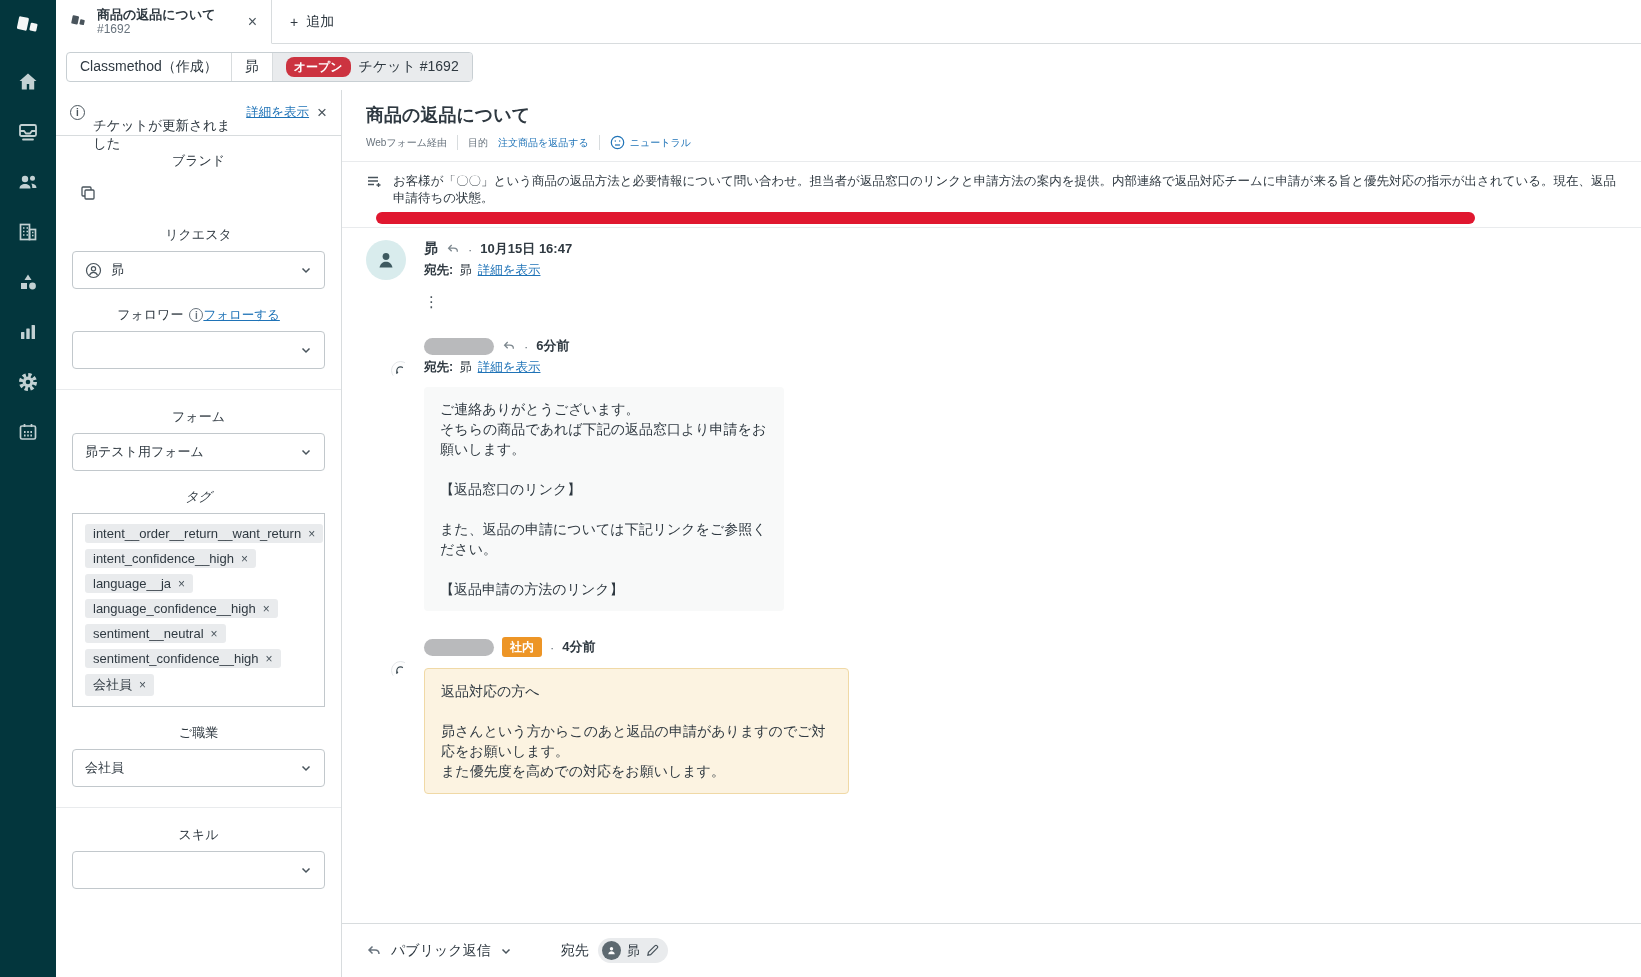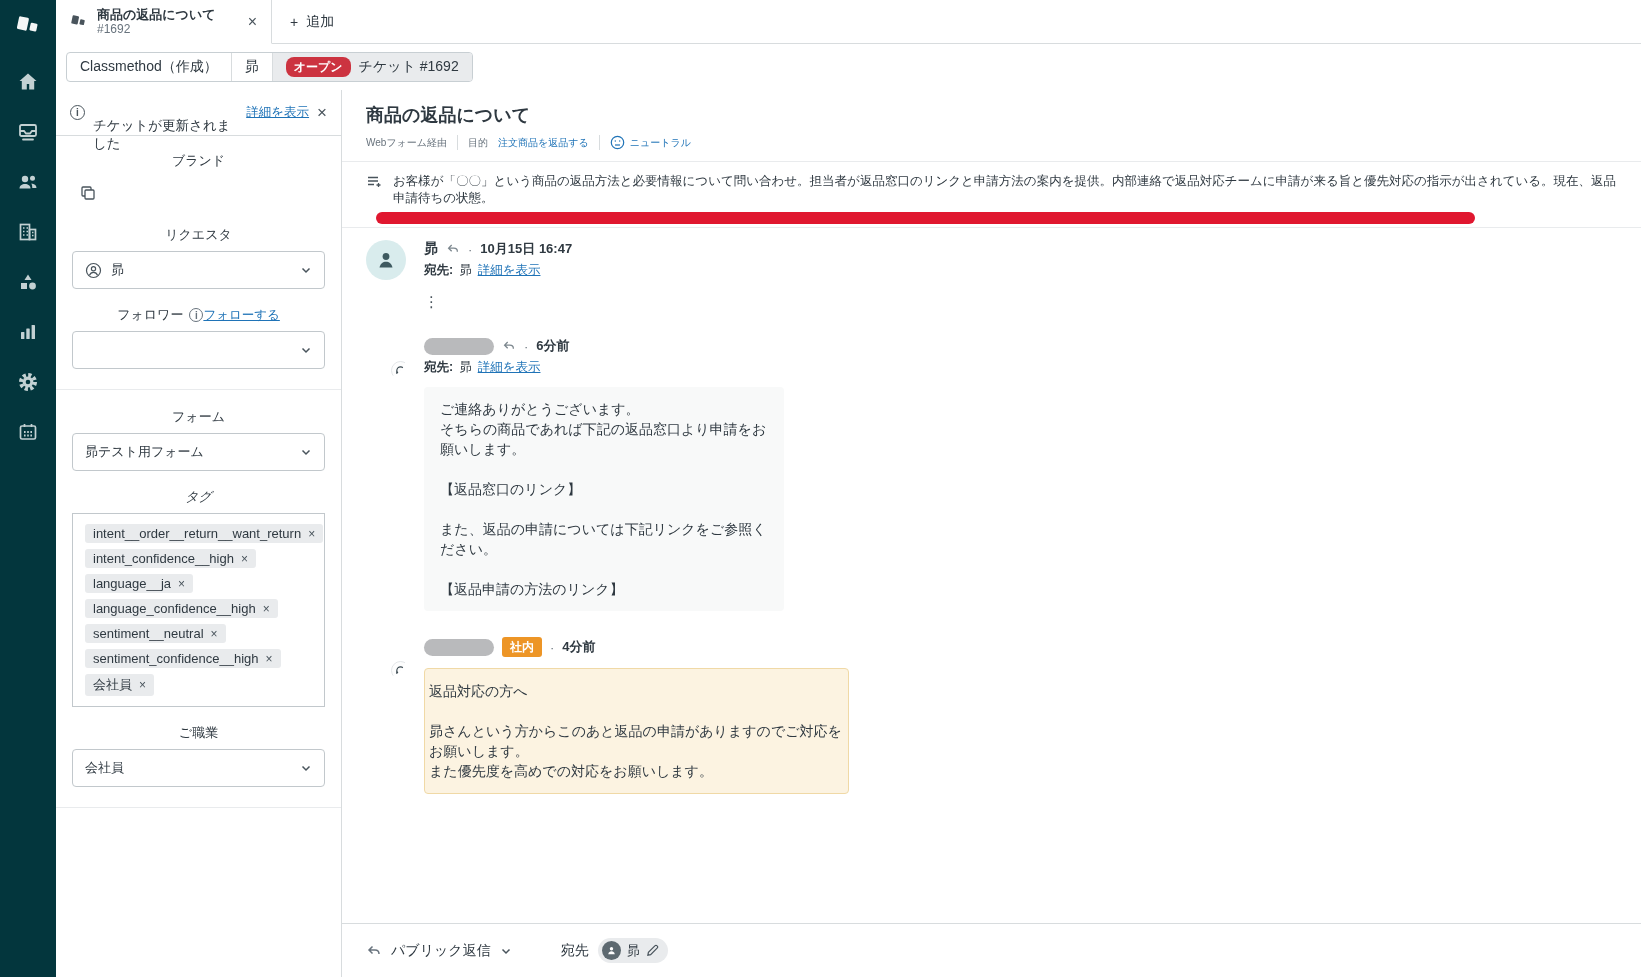--- a/index.html
+++ b/index.html
@@ -74,21 +74,21 @@
   .msg-head{display:flex;align-items:center;gap:8px;font-size:13px;}
   .msg-author{font-weight:700;font-size:14px;}
   .msg-time{font-weight:700;}
   .dot{color:#6b757d;}
   .reply-ic{color:#7c878e;}
   .msg-to{margin-top:4px;font-size:12.5px;display:flex;gap:6px;align-items:flex-start;}
   .msg-to b{font-weight:700;}
   .bubble{margin-top:11px;display:inline-block;border-radius:4px;padding:10px 16px;font-size:14px;line-height:20px;white-space:pre-line;}
   .bubble.cust{background:var(--cust-bubble);max-width:660px;}
   .bubble.agent{background:var(--agent-bubble);max-width:360px;padding:12px 16px;}
-  .bubble.internal{background:var(--int-bubble);border:1px solid var(--int-border);max-width:425px;padding:12px 4px;}
+  .bubble.internal{background:var(--int-bubble);border:1px solid var(--int-border);max-width:425px;padding:12px 16px;}
   .msg1-wrap{display:flex;align-items:flex-start;gap:14px;}
   .overflow-dots{color:#49545c;font-size:15px;letter-spacing:1px;margin-top:14px;cursor:pointer;}
   .int-badge{background:var(--int-badge);color:#fff;font-size:12px;font-weight:700;border-radius:3px;padding:2px 8px;line-height:16px;}
   .name-redact{width:70px;height:17px;background:#b9babc;border-radius:9px;}
   
   .composer{border-top:1px solid var(--border);height:54px;display:flex;align-items:center;padding:0 24px;gap:9px;flex-shrink:0;}
   .composer-mode{display:flex;align-items:center;gap:9px;font-size:14px;cursor:pointer;color:var(--text);}
   .composer .to-label{margin-left:40px;font-size:14px;}
   .to-pill{display:flex;align-items:center;gap:6px;background:var(--chip);border-radius:14px;padding:3px 9px 3px 4px;cursor:pointer;}
   .to-pill .mini-av{width:19px;height:19px;border-radius:50%;background:#5d6970;display:flex;align-items:center;justify-content:center;color:#fff;}
@@ -326,20 +326,32 @@
             <span class="chev">
                 <svg width="12" height="12" viewBox="0 0 12 12" fill="none" stroke="currentColor" stroke-width="1.5">
                   <path d="M2.5 4.5 6 8l3.5-3.5"></path>
                 </svg>
               </span>
           </div>
         </div>
 
         <div class="divider"></div>
 
+        <div class="field">
+          <div class="field-label-row">
+              <span class="field-label">スキル</span>
+            </div>
+          <div class="select">
+            <span class="chev">
+                <svg width="12" height="12" viewBox="0 0 12 12" fill="none" stroke="currentColor" stroke-width="1.5">
+                  <path d="M2.5 4.5 6 8l3.5-3.5"></path>
+                </svg>
+              </span>
+          </div>
+        </div>
 
       </div>
     </aside>
 
     <main class="main">
       <div class="ticket-head">
         <div class="ticket-title">商品の返品について</div>
         <div class="meta-row">
           <span class="meta-muted">Webフォーム経由</span>
           <span class="meta-sep"></span>

